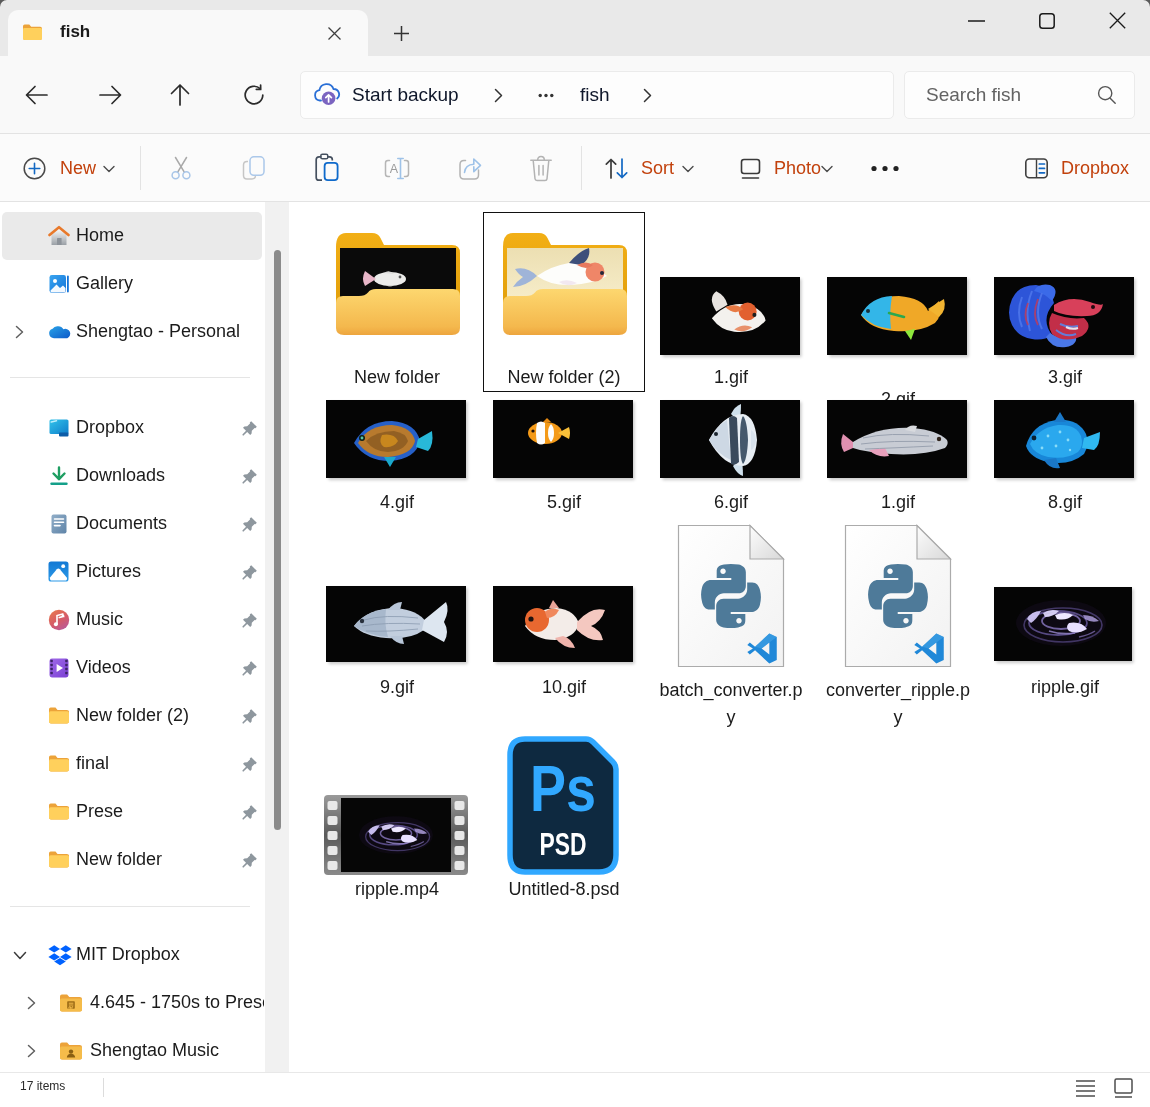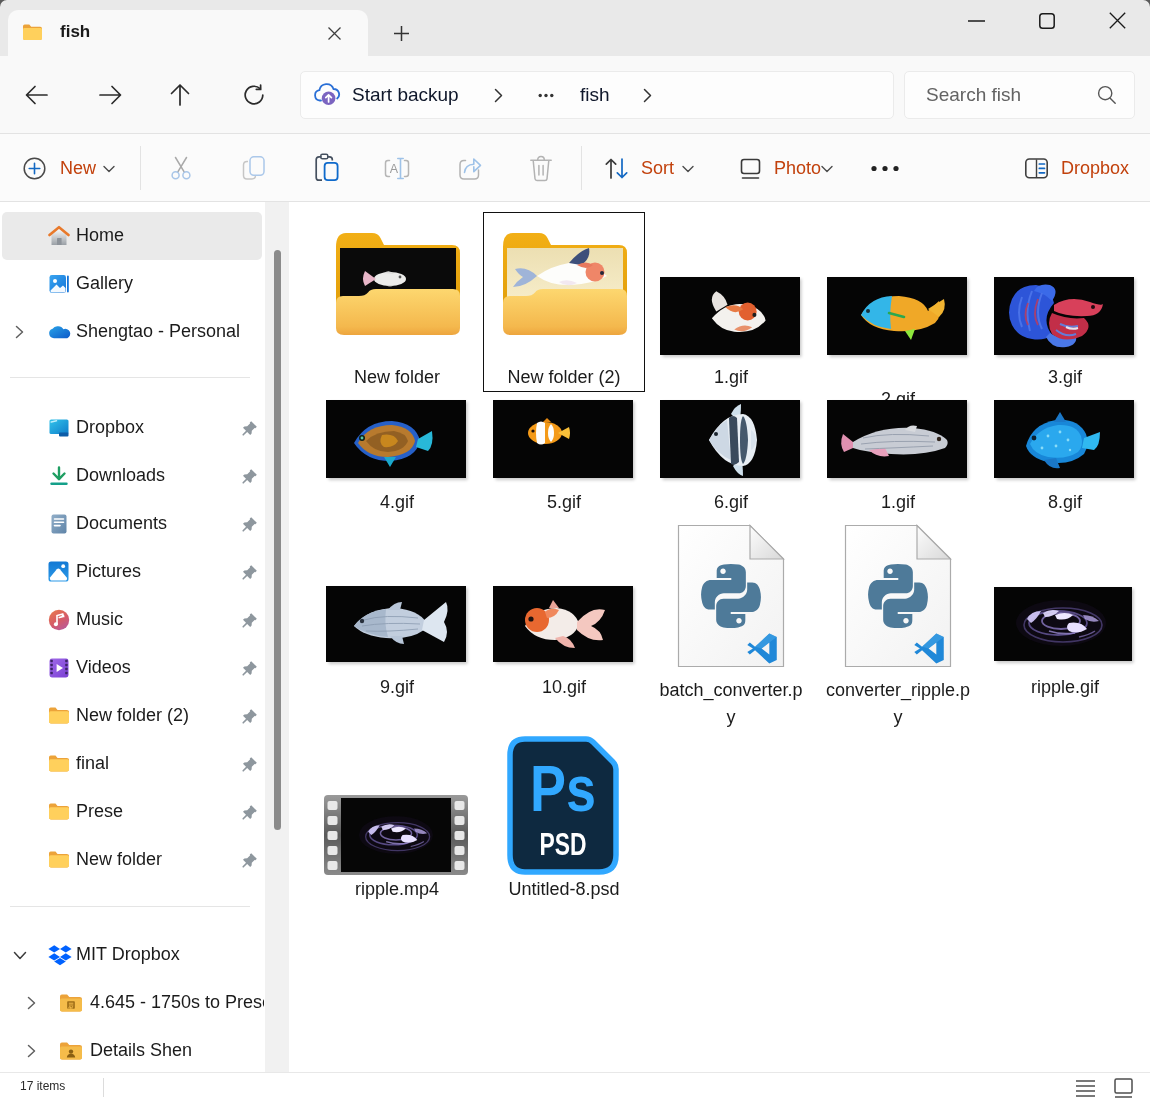--- a/index.html
+++ b/index.html
@@ -354,21 +354,21 @@
 <div class="stxt" style="left:90px;top:992px;max-width:174px;overflow:hidden">4.645 - 1750s to Prese</div>
 <svg style="left:27px;top:996px" width="9" height="14" viewBox="0 0 9 14">
     <path d="M1.5 1.5 L7.5 7 L1.5 12.5" stroke="#5f5f5f" stroke-width="1.5" fill="none" stroke-linecap="round" stroke-linejoin="round"></path>
   </svg>
 <svg style="left:59px;top:1041px" width="24" height="20" viewBox="0 0 24 20">
 <path d="M1 3.4 Q1 1.6 2.9 1.6 h5.2 l2.2 2.5 h10.3 Q23 4.1 23 6 v10.4 Q23 18.4 21 18.4 H3 Q1 18.4 1 16.4 Z" fill="#eca33a"></path>
 <path d="M1 7 Q1 5.5 2.6 5.5 h18.8 Q23 5.5 23 7 v9.4 Q23 18.4 21 18.4 H3 Q1 18.4 1 16.4 Z" fill="#f5bc4a"></path>
 <circle cx="12" cy="10.6" r="2.2" fill="#8a5f12"></circle>
 <path d="M7.8 16.6 Q8.2 12.8 12 12.8 Q15.8 12.8 16.2 16.6 Z" fill="#8a5f12"></path>
 </svg>
-<div class="stxt" style="left:90px;top:1040px;max-width:174px;overflow:hidden">Details Shen</div>
+<div class="stxt" style="left:90px;top:1040px;max-width:174px;overflow:hidden">Shengtao Music</div>
 <svg style="left:27px;top:1044px" width="9" height="14" viewBox="0 0 9 14">
     <path d="M1.5 1.5 L7.5 7 L1.5 12.5" stroke="#5f5f5f" stroke-width="1.5" fill="none" stroke-linecap="round" stroke-linejoin="round"></path>
   </svg>
 <div class="abs" style="left:10px;top:377px;width:240px;height:1px;background:#e5e5e5"></div>
 <div class="abs" style="left:10px;top:906px;width:240px;height:1px;background:#e5e5e5"></div>
 <div class="abs" style="left:265px;top:202px;width:24px;height:870px;background:#f1f1f1"></div>
 <div class="abs" style="left:274px;top:250px;width:7px;height:580px;border-radius:4px;background:#8b8b8b"></div>
 <div class="abs" style="left:289px;top:202px;width:861px;height:870px;background:#fff"></div>
 <svg style="left:332px;top:232px" width="131" height="104" viewBox="0 0 131 104">
 <defs>

